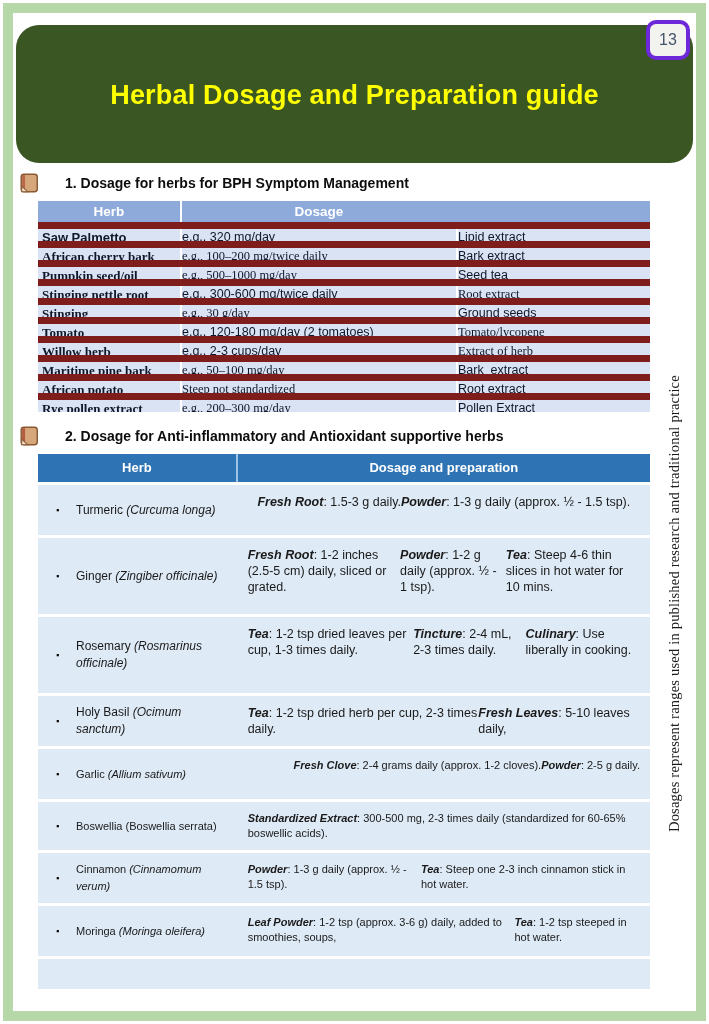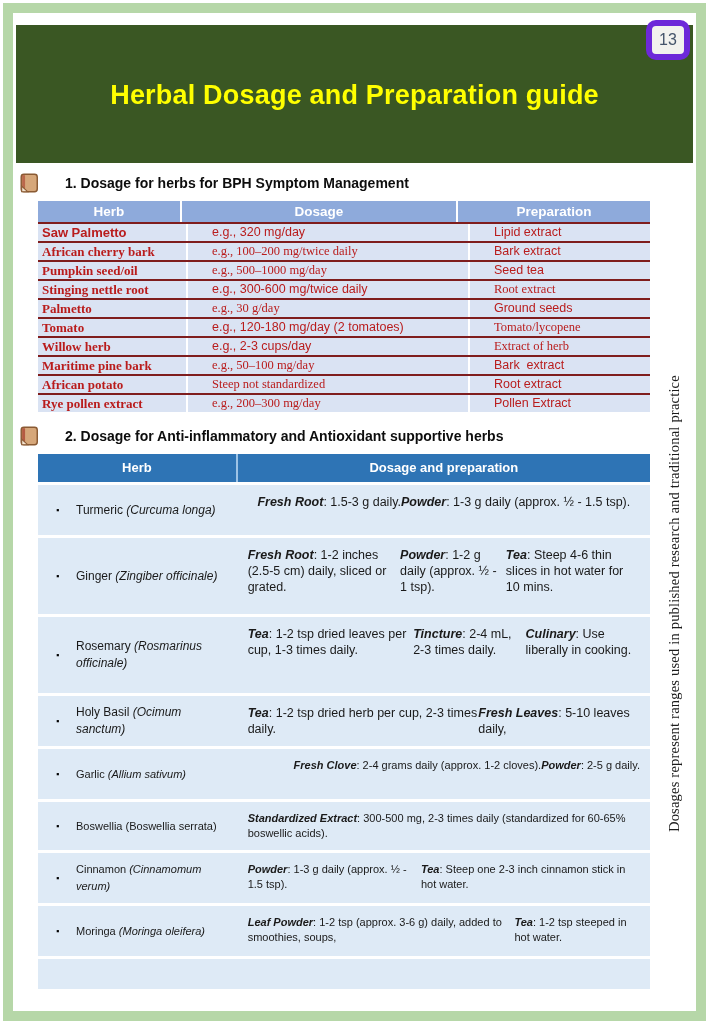--- a/index.html
+++ b/index.html
@@ -11,31 +11,32 @@
     overflow: hidden;
   }
   .frame {
     position: absolute; left:3px; top:3px; width:703px; height:1018px;
     border: 10px solid var(--frame_green, #b6d7a8);
     pointer-events: none; z-index: 10;
   }
   .banner {
     position: absolute; left:16px; top:25px; width:677px; height:138px;
     background: var(--banner_green, #3a5723);
+    border-radius: 23px;
   }
   .page-title {
     text-align: center; padding-top:55px;
     font-size: 27px; font-weight: bold;
     color: var(--title_yellow, #ffff00);
     letter-spacing: .2px;
   }
   .page-badge {
     position: absolute; right:19px; top:20px; width:44px; height:40px;
     background: var(--badge_bg, #f2f2ee);
-    border: 6px solid #6d28d9;
+    border: 4px solid #6d28d9;
     border-radius: 10px; z-index: 11;
     display:flex; align-items:center; justify-content:center;
     font-size: 16px; color: var(--badge_text, #44546a);
   }
   .content { position:absolute; left:16px; top:163px; width:677px; }
   .sec-head {
     display:flex; align-items:center; gap:25px;
     margin:9px 0 7px 2px;
     font-weight:bold; font-size:14px; color:#0d0d0d;
   }
@@ -47,24 +48,24 @@
     display:grid; grid-template-columns:23.2% 45.1% 31.7%;
   }
   .t1-head {
     background: var(--t1_header_bg, #8eaadb);
     color:#fff; font-weight:bold; font-size:13.5px;
     height:21px; line-height:21px; text-align:center;
   }
   .t1-head > div + div { border-left:2px solid #fff; }
   .t1-row {
     background: var(--t1_row_bg, #dae3f3);
-    border-top:2px solid #7f1d1d;
-    height:19px; line-height:17px; font-size:12.5px; color:#b91c1c;gap:6px;
-  }
-  .t1-row > div { padding-left:24px; overflow:hidden; white-space:pre; border-left:2px solid #fff; }
+    border-top:7px solid #7f1d1d;
+    height:19px; line-height:17px; font-size:12.5px; color:#0f172a;
+  }
+  .t1-row > div { padding-left:0; overflow:hidden; white-space:pre; border-left:2px solid #fff; }
   .t1-row > div:first-child { border-left:none; padding-left:4px; font-weight:bold; font-size:13px; }
   .serif { font-family:"Liberation Serif", serif; }
 
   
   .t2 { width:612px; margin-left:22px; margin-top:4px; }
   .t2-head, .t2-row {
     display:grid; grid-template-columns:32.3% 67.7%;
   }
   .t2-head {
     background: var(--t2_header_bg, #2e74b5);
@@ -130,21 +131,20 @@
         <path d="M4 15.5 L10.5 21.5 L4 21.5 Z" fill="#f3e3cf" stroke="#8a5a33" stroke-width="1.2"></path>
       </svg>
     </span>
     <span>1. Dosage for herbs for BPH Symptom Management</span>
   </div>
 
   <div class="t1">
     <div class="t1-head">
       <div>Herb</div>
       <div>Dosage</div>
-      <div>Preparation</div>
     </div>
     <div id="t1-body">
         <div class="t1-row">
           <div>Saw Palmetto</div>
           <div>e.g., 320 mg/day</div>
           <div>Lipid extract</div>
         </div>
         <div class="t1-row">
           <div class="serif">African cherry bark</div>
           <div class="serif">e.g., 100–200 mg/twice daily</div>
@@ -154,21 +154,21 @@
           <div class="serif">Pumpkin seed/oil</div>
           <div class="serif">e.g., 500–1000 mg/day</div>
           <div>Seed tea</div>
         </div>
         <div class="t1-row">
           <div class="serif">Stinging nettle root</div>
           <div>e.g., 300-600 mg/twice daily</div>
           <div class="serif">Root extract</div>
         </div>
         <div class="t1-row">
-          <div class="serif">Palmetto</div>
+          <div class="serif">Stinging</div>
           <div class="serif">e.g., 30 g/day</div>
           <div>Ground seeds</div>
         </div>
         <div class="t1-row">
           <div class="serif">Tomato</div>
           <div>e.g., 120-180 mg/day (2 tomatoes)</div>
           <div class="serif">Tomato/lycopene</div>
         </div>
         <div class="t1-row">
           <div class="serif">Willow herb</div>

